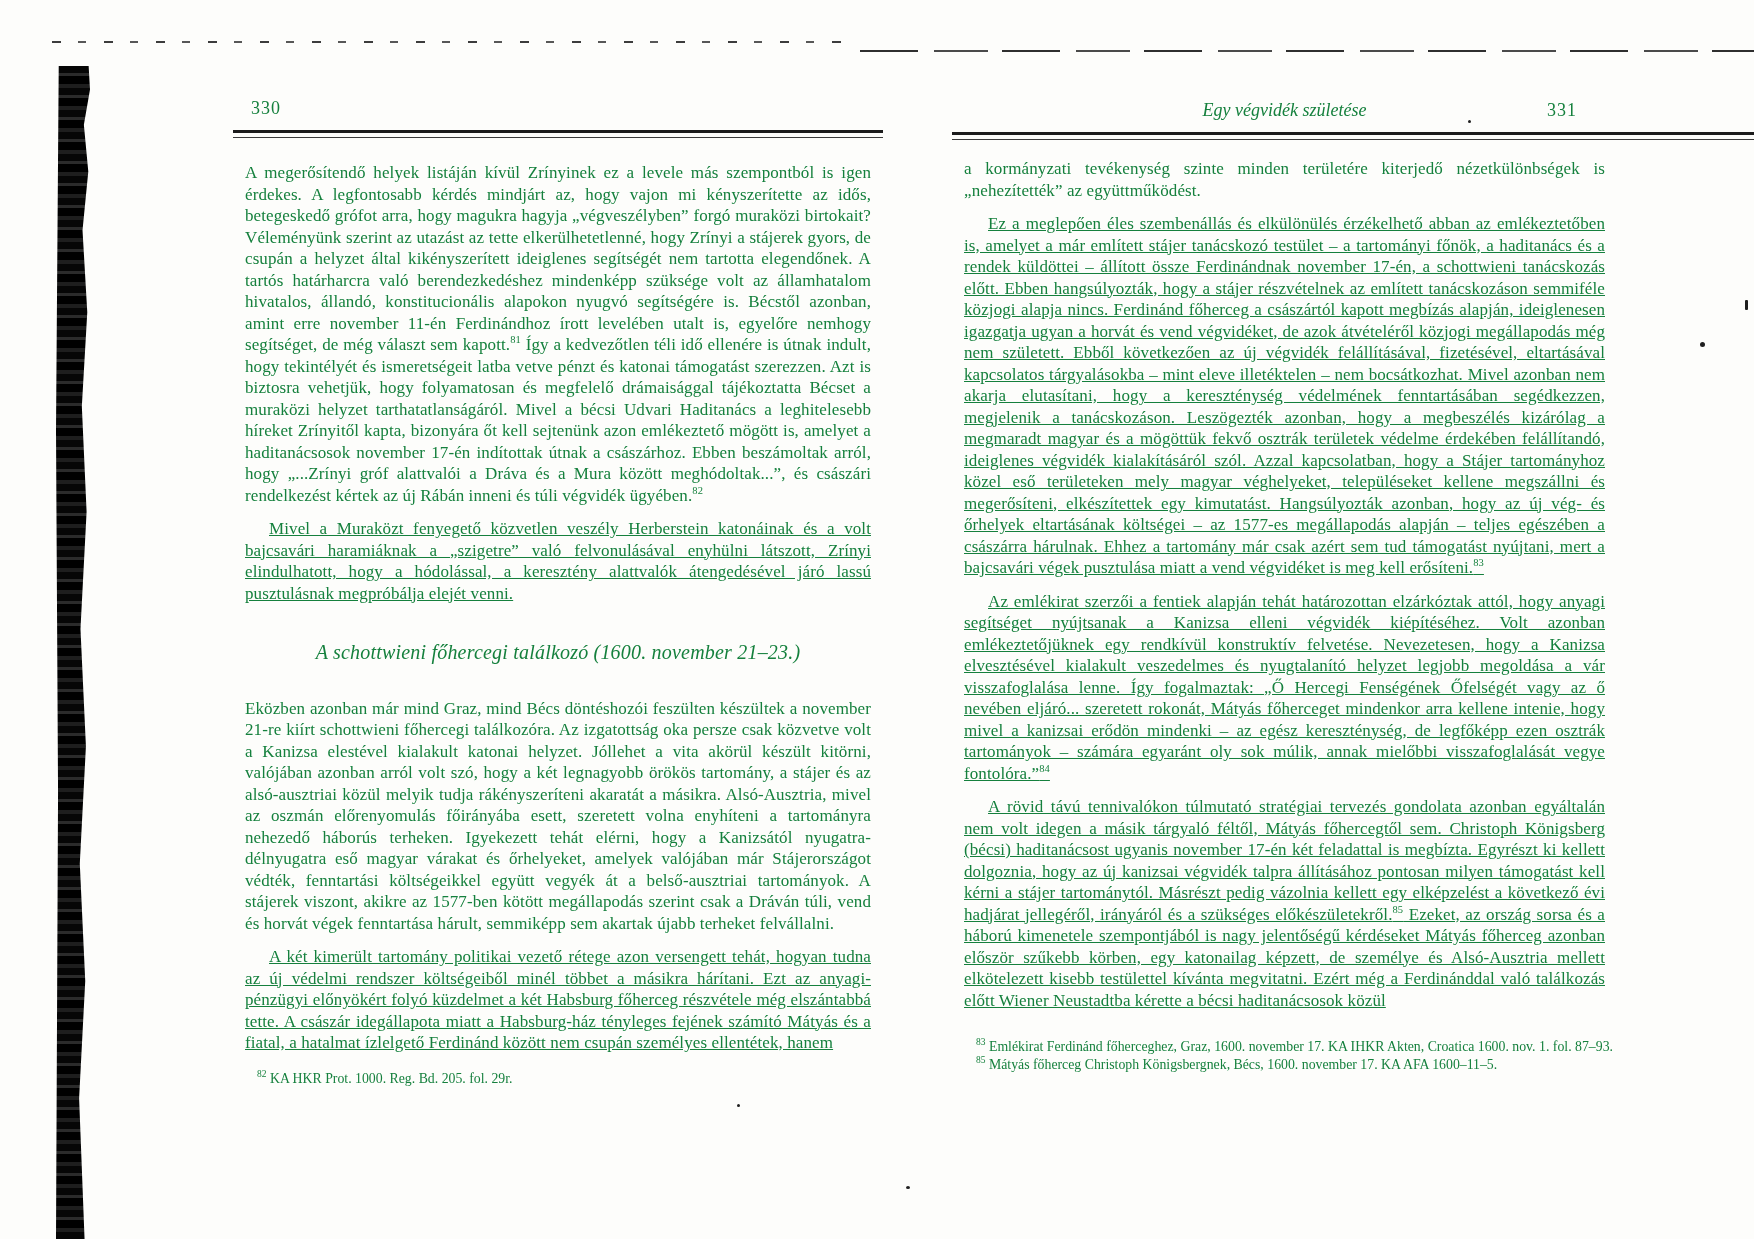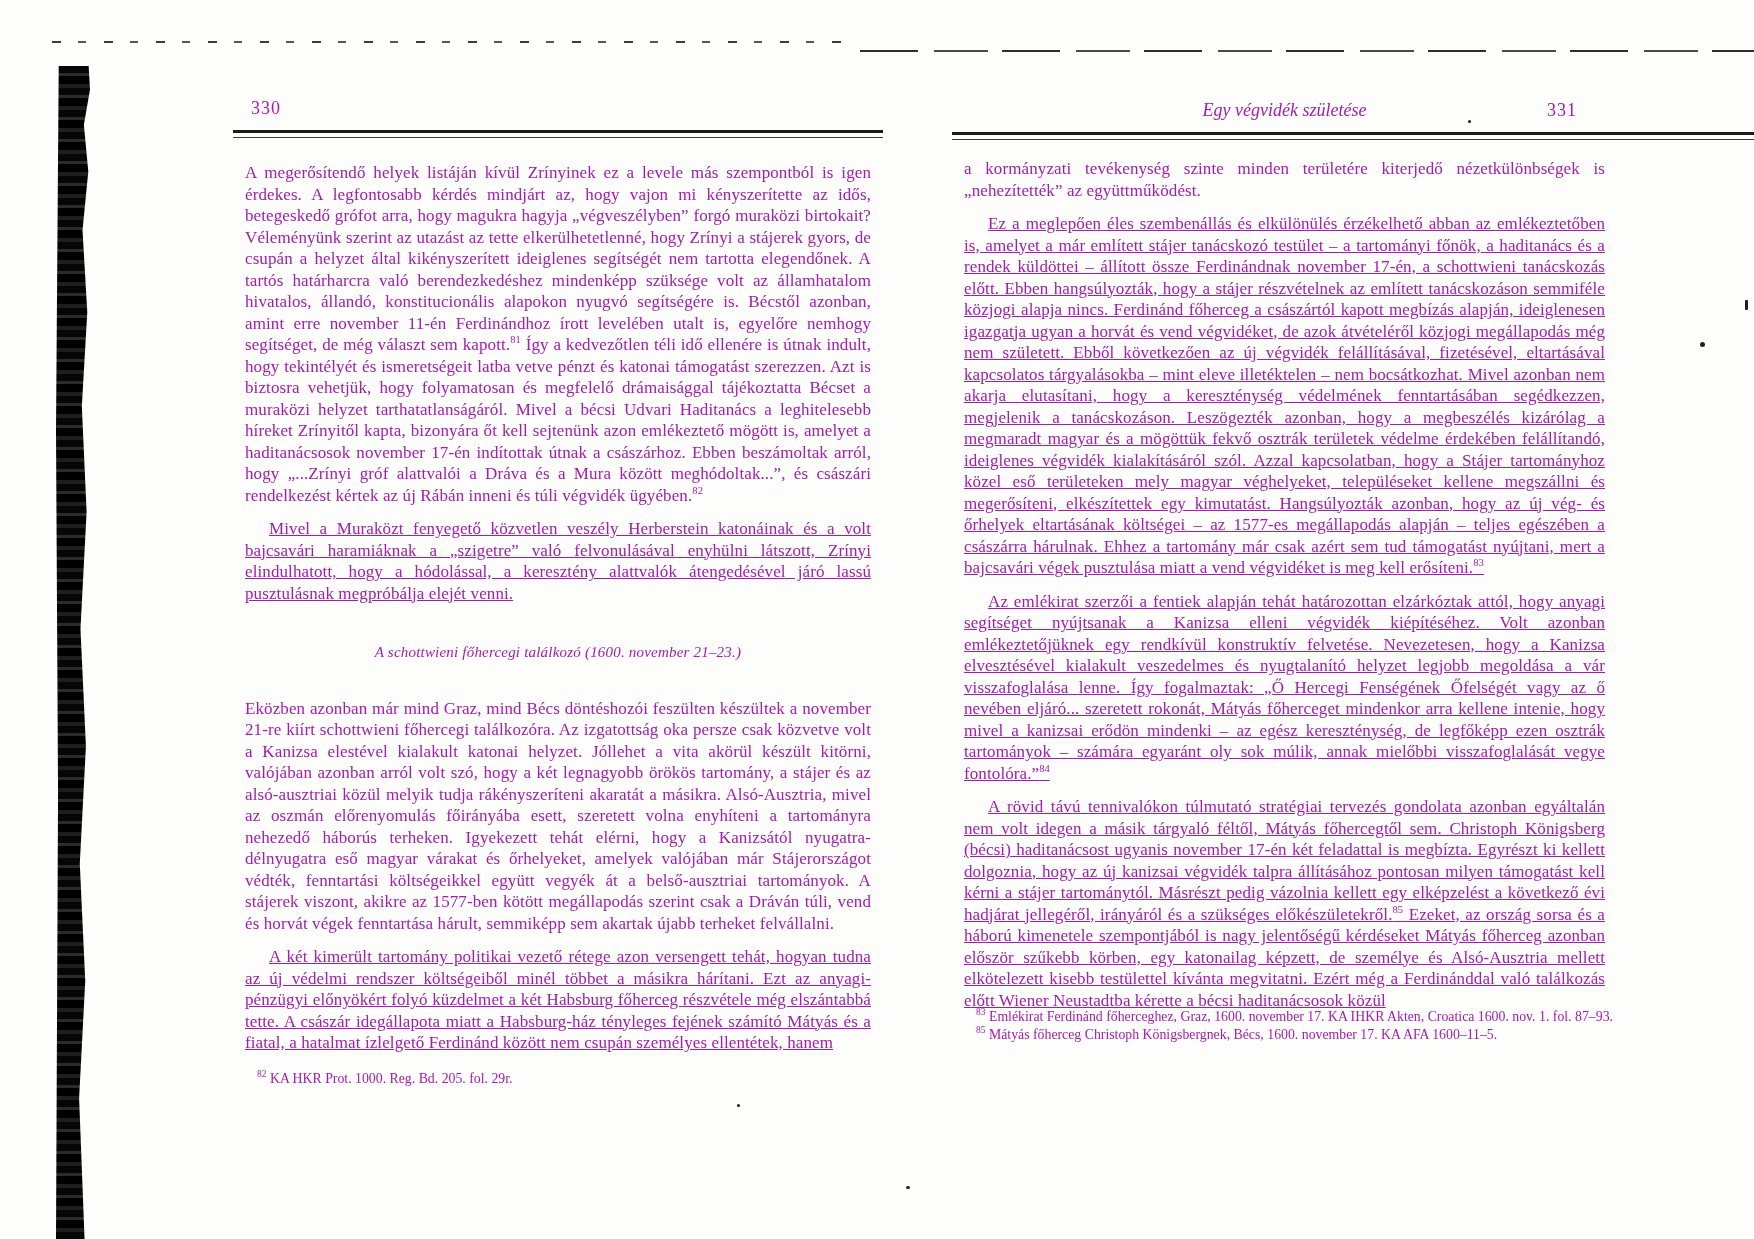--- a/index.html
+++ b/index.html
@@ -1,19 +1,19 @@
 <!DOCTYPE html>
 <html><head>
 <meta charset="utf-8">
 <style>
   html,body { margin:0; padding:0; background:#ffffff; }
   .scan {
     position:relative; width:1754px; height:1239px;
     background:#fdfdfb; overflow:hidden;
-    font-family:"Liberation Serif", serif; color:#a21caf;
+    font-family:"Liberation Serif", serif; color:#15803d;
   }
   
   .binding {
     position:absolute; left:56px; top:66px; width:34px; bottom:0;
     background:repeating-linear-gradient(0deg,#060606 0 7px,#1e1e1e 7px 11px,#000 11px 19px,#2b2b2b 19px 22px);
     clip-path:polygon(8% 0,96% 0,100% 2%,82% 5%,95% 9%,78% 14%,92% 21%,76% 29%,90% 38%,72% 48%,88% 58%,70% 68%,86% 78%,68% 88%,84% 100%,0 100%,6% 62%,0 31%);
   }
   
   .dash { position:absolute; height:2px; }
   .dash.left {
@@ -42,30 +42,30 @@
     margin-top:24px; font-size:17px; line-height:21.5px;
     text-align:justify; letter-spacing:0.1px;
   }
   .page-right .body-text { margin-top:18px; }
   .body-text p { margin:12px; }
   p.indent { text-indent:24px;text-decoration:underline; }
 
   sup.fnm { font-size:10.5px; line-height:0; vertical-align:super; }
 
   .section-heading {
-    font-size:15px; font-style:italic; font-weight:normal;
+    font-size:20px; font-style:italic; font-weight:normal;
     text-align:center; margin:38px 0 34px 0; letter-spacing:0.2px;
   }
 
   .footnotes {
     position:absolute; left:0; width:100%;
     font-size:13.8px; line-height:17.6px; text-align:justify;
   }
   .page-left  .footnotes { top:972px; }
-  .page-right .footnotes { top:908px; }
+  .page-right .footnotes { top:938px; }
   .fn { margin:0; text-indent:24px; }
   .fn sup { font-size:9.5px; line-height:0; vertical-align:super; }
 
   .speck { position:absolute; background:#1f1f1f; border-radius:50%; }
   .speck.s1 { left:1700px; top:342px; width:5px; height:5px; }
   .speck.s2 { left:1468px; top:120px; width:3px; height:3px; }
   .speck.s3 { left:737px;  top:1104px; width:3px; height:3px; }
   .speck.s4 { left:906px;  top:1186px; width:4px; height:3px; }
   .speck.s5 { left:1745px; top:300px; width:3px; height:10px; border-radius:1px; }
 </style>

